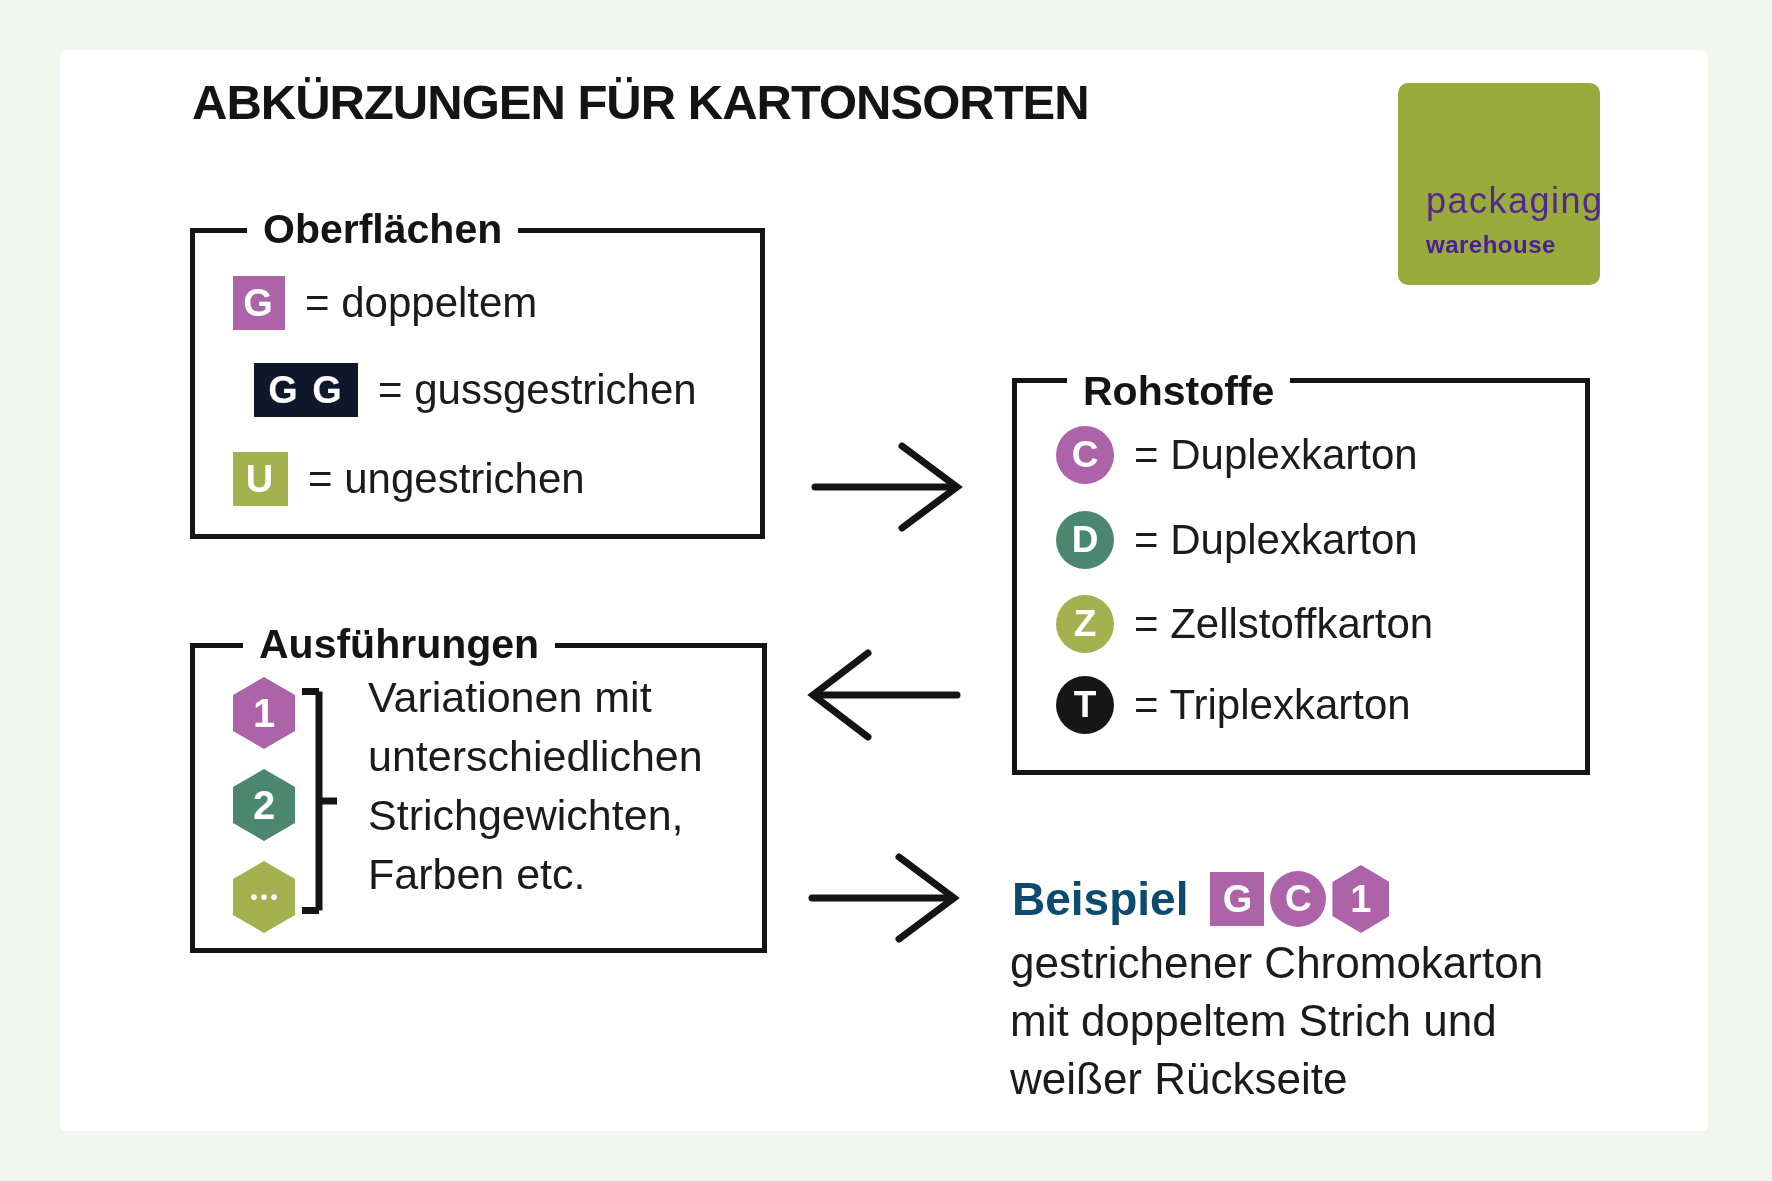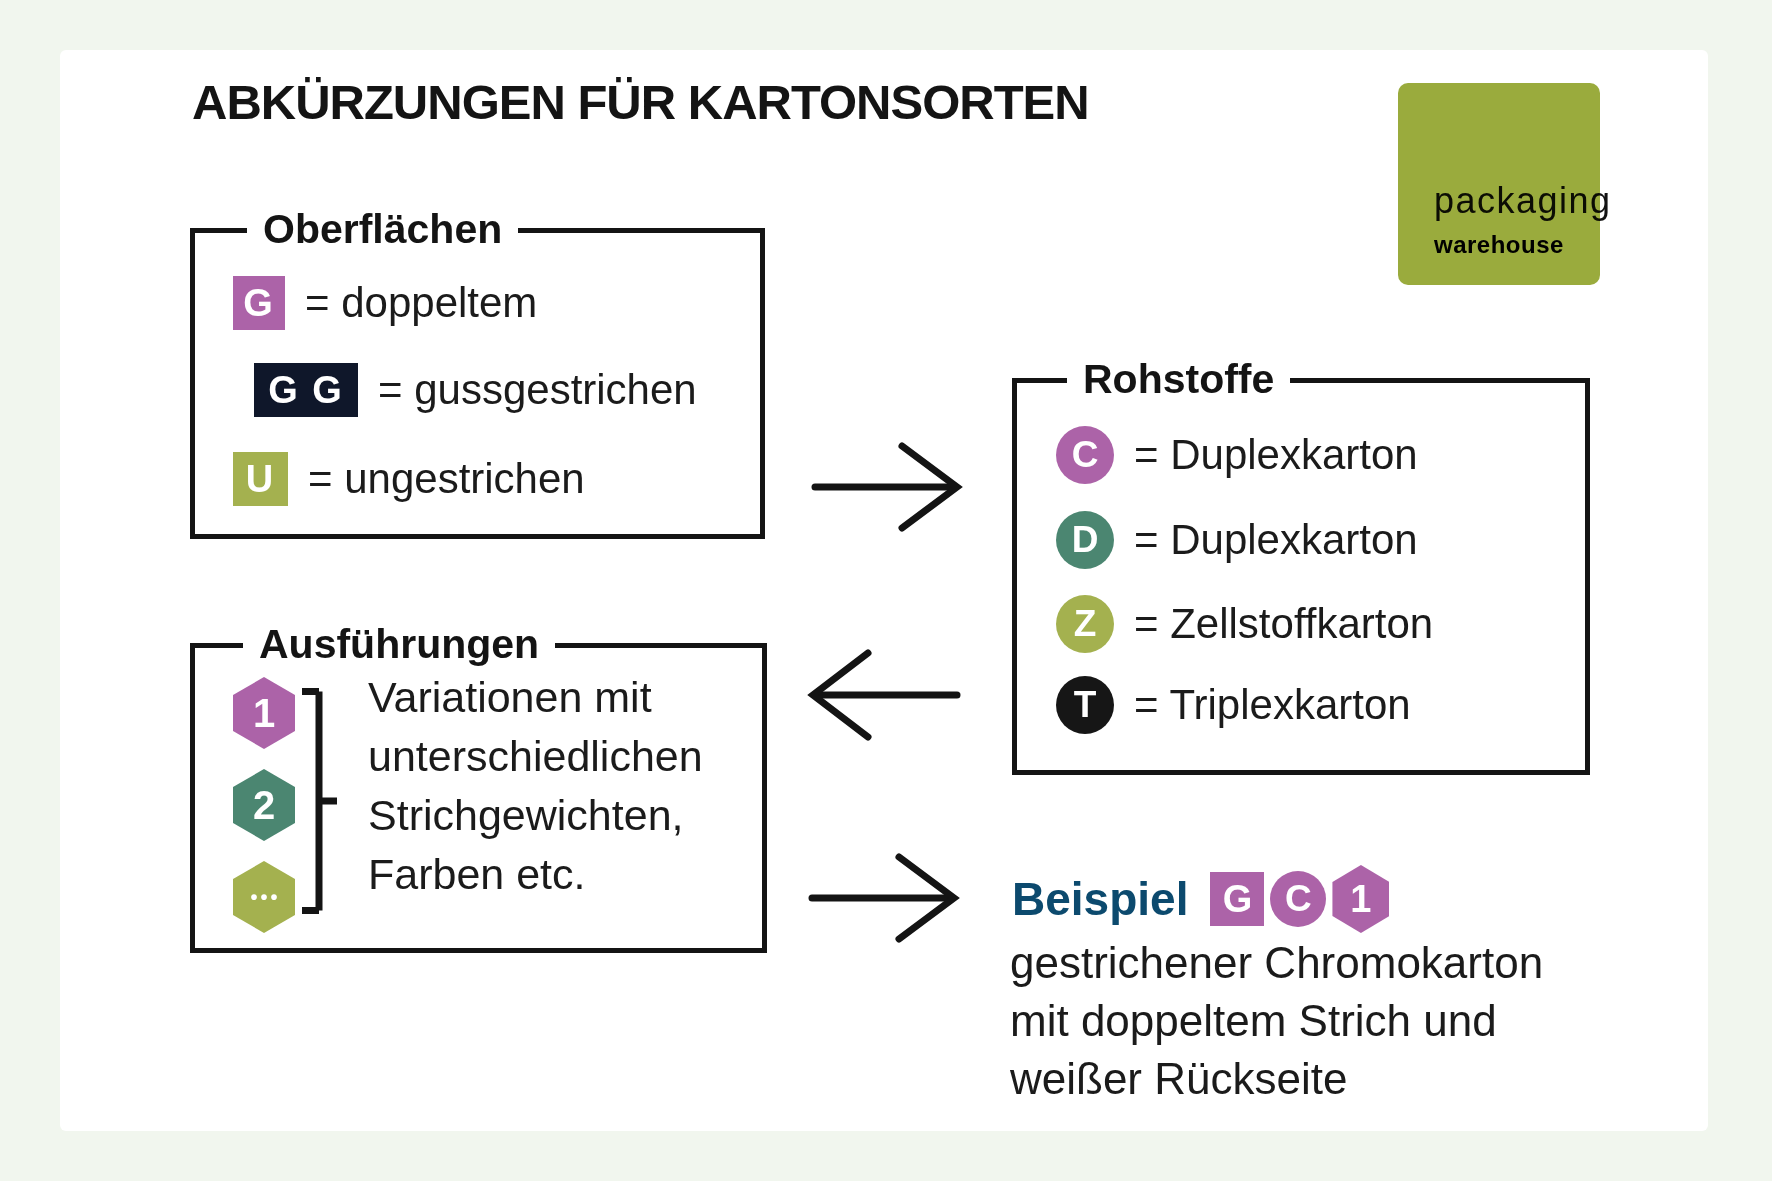--- a/index.html
+++ b/index.html
@@ -15,35 +15,35 @@
   .page-title {
     position:absolute; left:192px; top:74px;
     font-size:49px; font-weight:700; letter-spacing:-1px;
     color:#141414; white-space:nowrap;
   }
   
   .logo {
     position:absolute; left:1398px; top:83px; width:202px; height:202px;
     border-radius:10px; background:#9AAB3D;
   }
-  .logo-text { position:absolute; left:36px; bottom:18px; color:#000000; }
+  .logo-text { position:absolute; left:28px; bottom:18px; color:#4c1d95; }
   .logo-line1 { font-size:36px; font-weight:400; letter-spacing:1.5px; line-height:44px; opacity:.92; }
   .logo-line2 { font-size:24px; font-weight:700; letter-spacing:0.5px; line-height:44px; }
 
   
   .legend-box { position:absolute; border:5px solid #141414; }
   .box-oberflaechen { left:190px; top:228px; width:565px; height:301px; }
   .box-rohstoffe   { left:1012px; top:378px; width:568px; height:387px; }
   .box-ausfuehrungen { left:190px; top:643px; width:567px; height:300px; }
   .box-label {
     position:absolute; top:-30px; background:#FFFFFF; padding:0 16px;
     font-size:41px; font-weight:700; line-height:52px; color:#141414; white-space:nowrap;
   }
   .box-oberflaechen .box-label { left:52px; }
-  .box-rohstoffe .box-label { left:50px; }
+  .box-rohstoffe .box-label { left:50px;margin-top:12px; }
   .box-ausfuehrungen .box-label { left:48px; }
 
   .legend-row { position:absolute; display:flex; align-items:center; gap:20px; }
   .row-label { font-size:42px; white-space:nowrap; }
 
   .sq-badge {
     display:flex; align-items:center; justify-content:center;
     height:54px; color:#FFFFFF; font-weight:700; font-size:38px; letter-spacing:2px;
   }
   .circle-badge {

